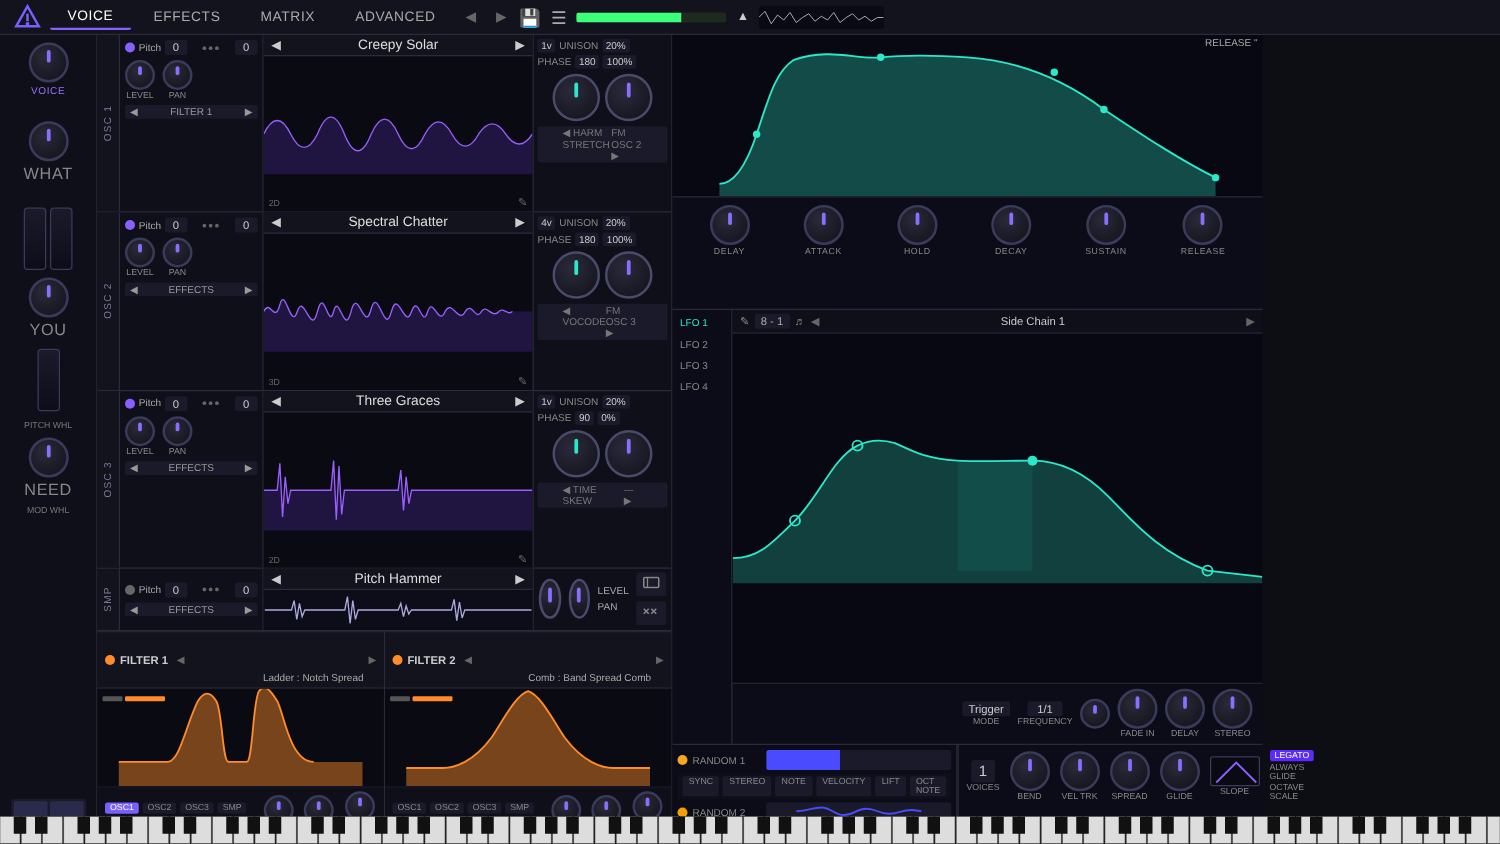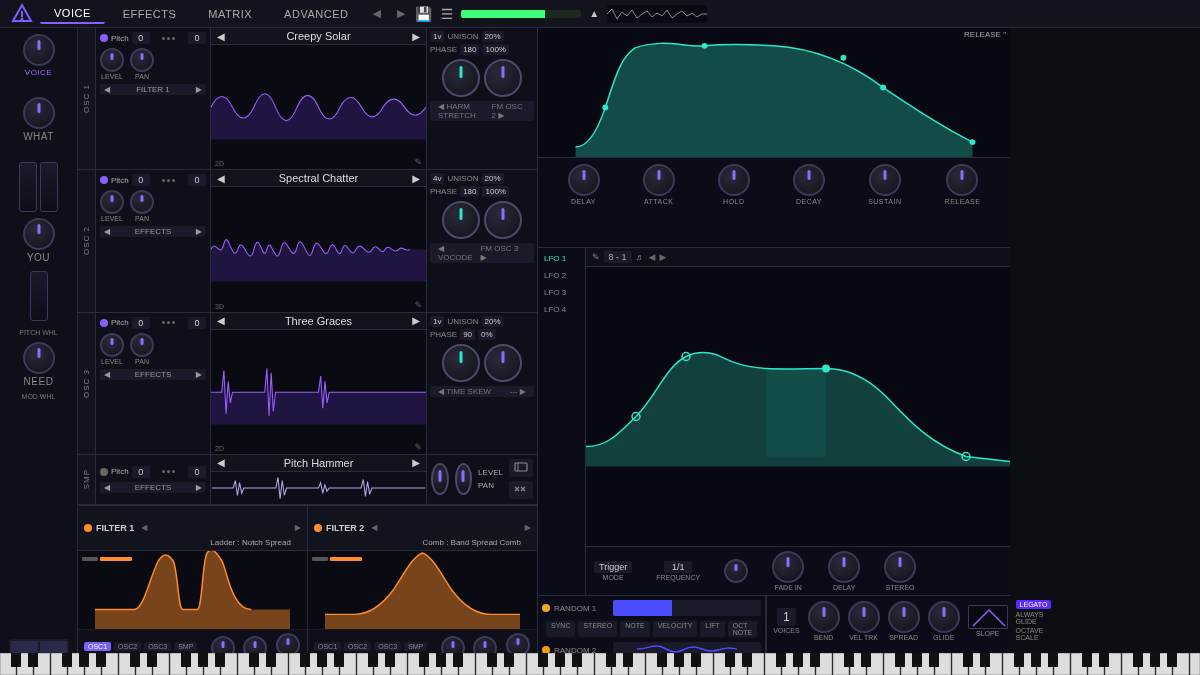--- a/index.html
+++ b/index.html
@@ -97,21 +97,21 @@
       position: absolute;
       top: 4px; left: 50%;
       transform: translateX(-50%);
       border-radius: 2px;
     }
     .knob-sm {
       width: 24px; height: 24px;
     }
     .knob-sm::after { height: 7px; top: 3px; }
     .macro-label {
-      color: #888; font-size: 10px; text-align: center; letter-spacing: 0.5px;
+      color: #888; font-size: 13px; text-align: center; letter-spacing: 0.5px;
     }
     .pitch-whl-label { color: #777; font-size: 7px; }
     .pitch-wheel {
       width: 18px; height: 50px;
       background: linear-gradient(to bottom, #1a1a2a, #0d0d1a);
       border: 1px solid #3a3a5a;
       border-radius: 3px;
     }
     .bottom-grid {
       width: 60px; height: 30px;
@@ -229,21 +229,21 @@
       width: 3px; height: 12px;
       background: #8a6fff;
       position: absolute;
       top: 5px; left: 50%;
       transform: translateX(-50%);
       border-radius: 2px;
     }
     .knob-teal::after { background: #2ae8c8; }
     .sub-bar {
       background: #1a1a2a; color: #777; font-size: 8px;
-      padding: 1px 8px; display: flex; justify-content: space-between;
+      padding: 1px 20px; display: flex; justify-content: space-between;
       border-radius: 2px;
     }
 
     
     .smp-row {
       height: 50px;
       border-bottom: 1px solid #2a2a3a;
       display: flex; align-items: stretch;
     }
 
@@ -344,24 +344,24 @@
       width: 48px;
       display: flex; flex-direction: column;
       border-right: 1px solid #2a2a3a;
       padding: 4px 2px;
       gap: 4px;
     }
     .lfo-viz {
       flex: 1; background: #080812; position: relative; overflow: hidden;
     }
     .lfo-controls-row {
-      display: flex; align-items: center; justify-content: flex-start;
+      display: flex; align-items: center; justify-content: flex-end;
       padding: 4px 8px;
       border-top: 1px solid #2a2a3a;
-      gap: 24px;
+      gap: 6px;
     }
     .lfo-knob-col {
       display: flex; flex-direction: column; align-items: center; gap: 1px;
     }
     .lfo-label-sm { color: #888; font-size: 7px; }
 
     
     .bottom-section {
       height: 80px;
       background: #0c0c18;
@@ -919,20 +919,21 @@
           <div class="env-label-item">LFO 2</div>
           <div class="env-label-item">LFO 3</div>
           <div class="env-label-item">LFO 4</div>
         </div>
         <div style="flex:1;display:flex;flex-direction:column;">
           <div class="lfo-header-row">
             <span style="color:#888;font-size:9px;">✎</span>
             <span style="color:#aaa;font-size:9px;background:#1a1a2a;padding:1px 5px;border-radius:2px;">8 - 1</span>
             <span style="color:#888;font-size:9px;">♬</span>
             <span style="color:#666;font-size:9px;">◀</span>
+            <span style="flex:1;text-align:center;color:#ccc;font-size:9px;">Side Chain 1</span>
             <span style="color:#666;font-size:9px;">▶</span>
           </div>
           <div class="lfo-viz">
             <svg viewBox="0 0 424 120" style="width:100%;height:100%;">
 
               <path d="M0,100 C20,100 30,90 50,70 C70,50 80,20 100,10 C110,5 120,5 130,8 C140,12 150,20 180,22 C200,23 220,22 240,22 C260,22 280,30 300,50 C320,70 340,95 380,110 L424,115 L424,120 L0,120 Z" class="lfo-curve"></path>
               <path d="M0,100 C20,100 30,90 50,70 C70,50 80,20 100,10 C110,5 120,5 130,8 C140,12 150,20 180,22 C200,23 220,22 240,22 C260,22 280,30 300,50 C320,70 340,95 380,110 L424,115" class="lfo-line"></path>
 
               <circle cx="50" cy="70" r="4" fill="none" stroke="#2ae8c8" stroke-width="1.5"></circle>
               <circle cx="100" cy="10" r="4" fill="none" stroke="#2ae8c8" stroke-width="1.5"></circle>

